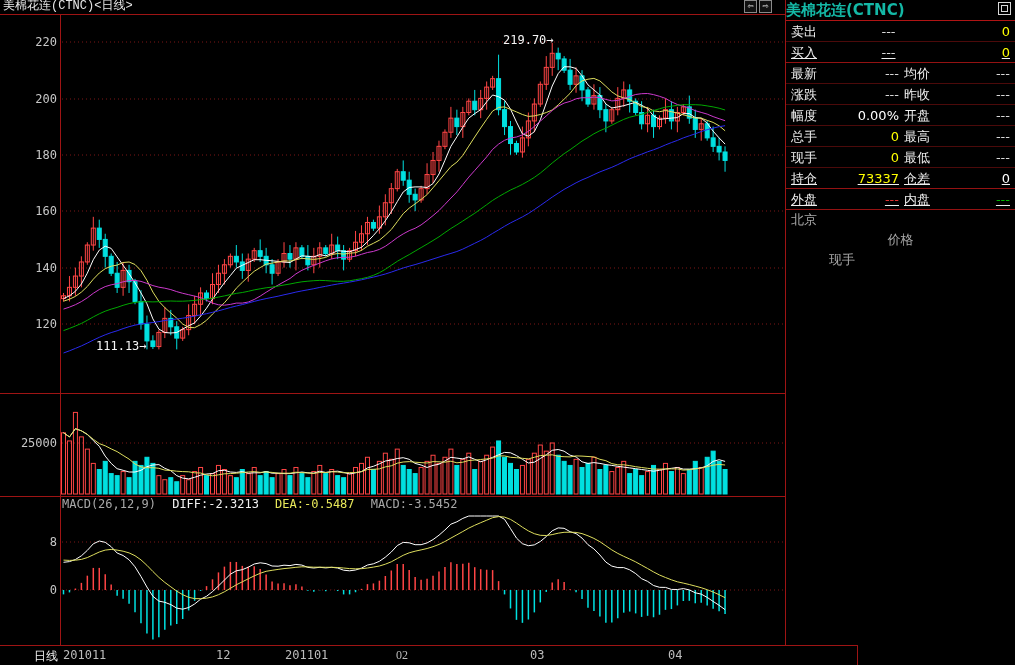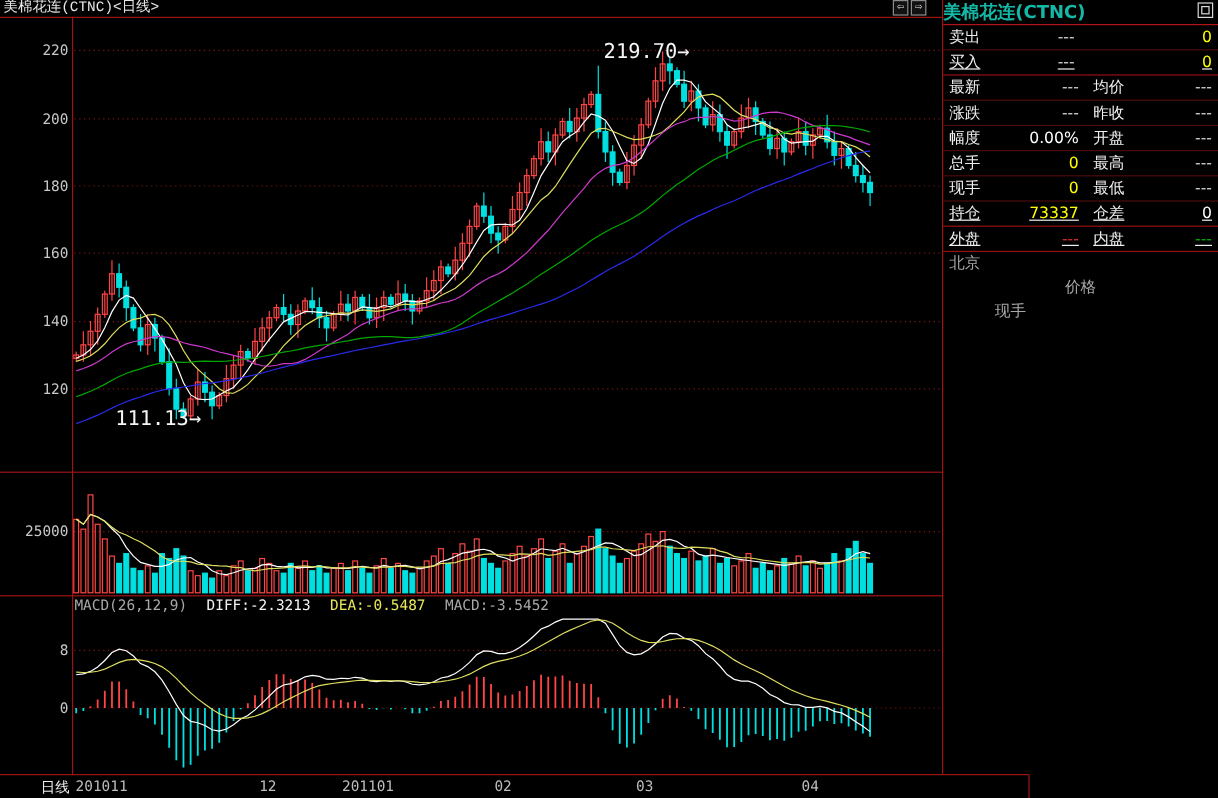--- a/index.html
+++ b/index.html
@@ -18,36 +18,36 @@
   .k-badge{background:#7a7a7a;color:#fff;padding:0 3px;}
   .c-ma5{color:#ffffff;} .c-ma10{color:#dede5e;} .c-ma20{color:#cc39cc;}
   .c-ma40{color:#00a800;} .c-ma60{color:#2a2aee;}
   .pane-header{position:absolute;left:62px;height:15px;font-size:12px;line-height:15px;
                font-family:"DejaVu Sans Mono",monospace;white-space:nowrap;}
   .pane-header span{margin-right:9px;}
   .h-name{color:#b09494;} .h-white{color:#f2f2f2;} .h-yellow{color:#e8e85a;} .h-gray{color:#a8a8a8;}
   .axis-label{position:absolute;color:#c7c7c7;font-size:12px;font-family:"DejaVu Sans Mono",monospace;
               text-align:right;width:40px;}
   .date-label{position:absolute;top:648px;color:#bdbdbd;font-size:12px;font-family:"DejaVu Sans Mono",monospace;}
-  .annot{position:absolute;color:#f5f5f5;font-size:17px;font-family:"DejaVu Sans Mono",monospace;white-space:nowrap;}
+  .annot{position:absolute;color:#f5f5f5;font-size:12px;font-family:"DejaVu Sans Mono",monospace;white-space:nowrap;}
   .period-label{position:absolute;left:20px;top:648px;width:38px;text-align:right;color:#f0f0f0;font-size:12px;}
   
   .panel{position:absolute;left:785px;top:0;width:230px;height:645px;background:#000;
          border-left:1px solid #9e1414;box-sizing:border-box;}
   .panel-title{position:relative;height:20px;line-height:20px;color:#14b8a6;
                font-size:15px;font-weight:bold;border-bottom:1px solid #b01414;}
   .sq-icon{position:absolute;right:4px;top:2px;width:13px;height:13px;border:1px solid #d8d8d8;box-sizing:border-box;}
   .sq-icon div{position:absolute;left:2px;top:2px;right:2px;bottom:2px;border:1px solid #d8d8d8;}
   .prow{display:flex;height:21px;line-height:21px;font-size:13px;border-bottom:1px solid #4c0a0a;
         padding:0 5px;box-sizing:border-box;color:#f0f0f0;}
   .prow .lab{width:50px;}
   .prow .mid{width:95px;text-align:center;}
   .prow .rt{flex:1;text-align:right;}
   .prow .v1{width:58px;text-align:right;}
-  .prow .lab2{width:52px;margin-left:12px;}
+  .prow .lab2{width:52px;margin-left:5px;}
   .prow .v2{flex:1;text-align:right;}
   .sect{border-bottom:1px solid #941212;text-decoration:underline;}
   .c-dim{color:#d8d8d8;} .c-white{color:#ffffff;} .c-yellow{color:#ffff00;}
   .c-red{color:#e03030;} .c-green{color:#00b400;}
   .tape-head{display:flex;height:20px;line-height:20px;font-size:13px;color:#a8a8a8;padding:0 5px;flex-direction:column;}
   .tape-head .t1{width:70px;} .tape-head .t2{flex:1;text-align:center;} .tape-head .t3{width:64px;text-align:right;padding-right:8px;}
   svg{position:absolute;left:0;}
 </style>
 </head>
 <body>
@@ -554,21 +554,21 @@
       <div class="axis-label" style="left:17px;top:148px;">180</div>
       <div class="axis-label" style="left:17px;top:204px;">160</div>
       <div class="axis-label" style="left:17px;top:261px;">140</div>
       <div class="axis-label" style="left:17px;top:317px;">120</div>
       <div class="axis-label" style="left:10px;top:436px;width:47px;">25000</div>
       <div class="axis-label" style="left:17px;top:535px;">8</div>
       <div class="axis-label" style="left:17px;top:583px;">0</div>
       <div class="date-label" style="left:63px;">201011</div>
       <div class="date-label" style="left:180px;margin-left:36px;">12</div>
       <div class="date-label" style="left:285px;">201101</div>
-      <div class="date-label" style="left:412px;">02</div>
+      <div class="date-label" style="left:396px;font-family:Liberation Serif, serif;">02</div>
       <div class="date-label" style="left:530px;">03</div>
       <div class="date-label" style="left:668px;">04</div>
     </div>
 
   <div class="period-label">日线</div>
 
   <div class="panel">
     <div class="panel-title">
       <span>美棉花连(CTNC)</span>
       <span class="sq-icon">

